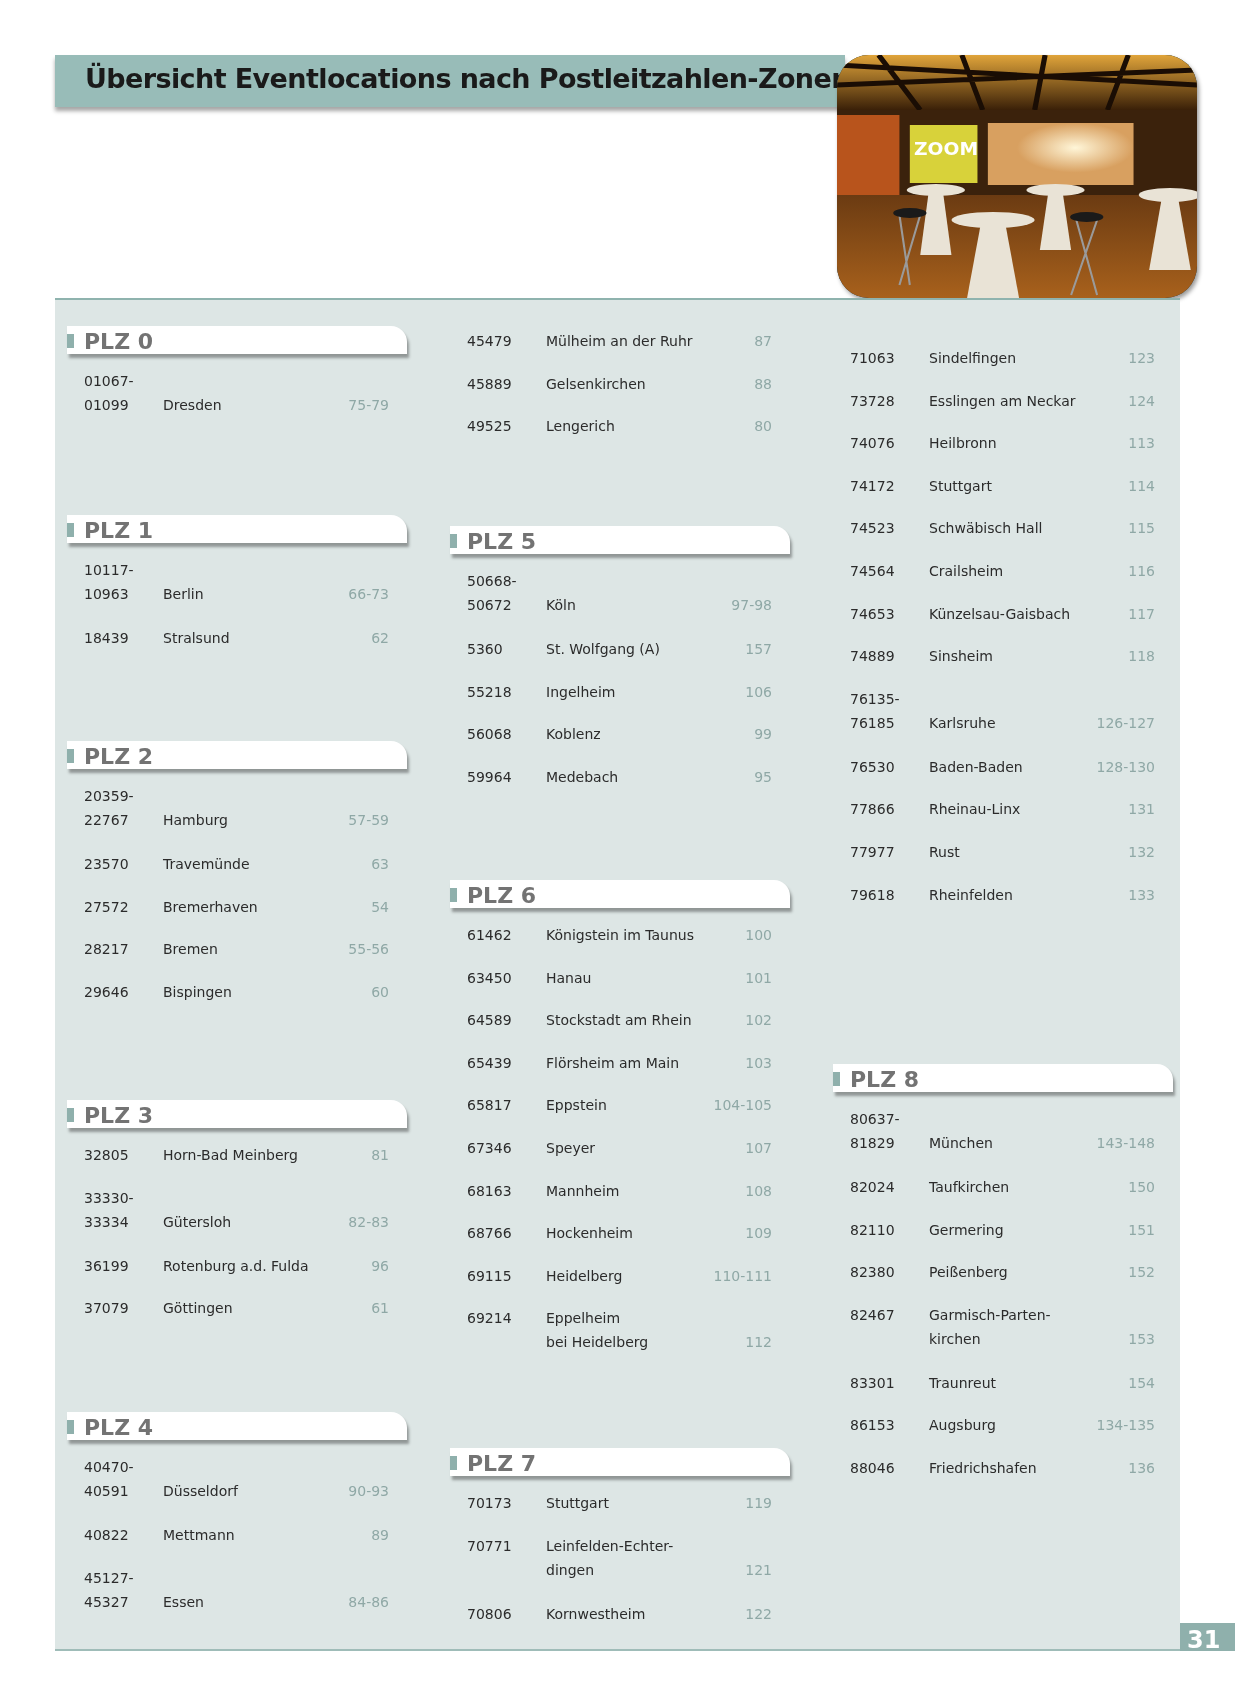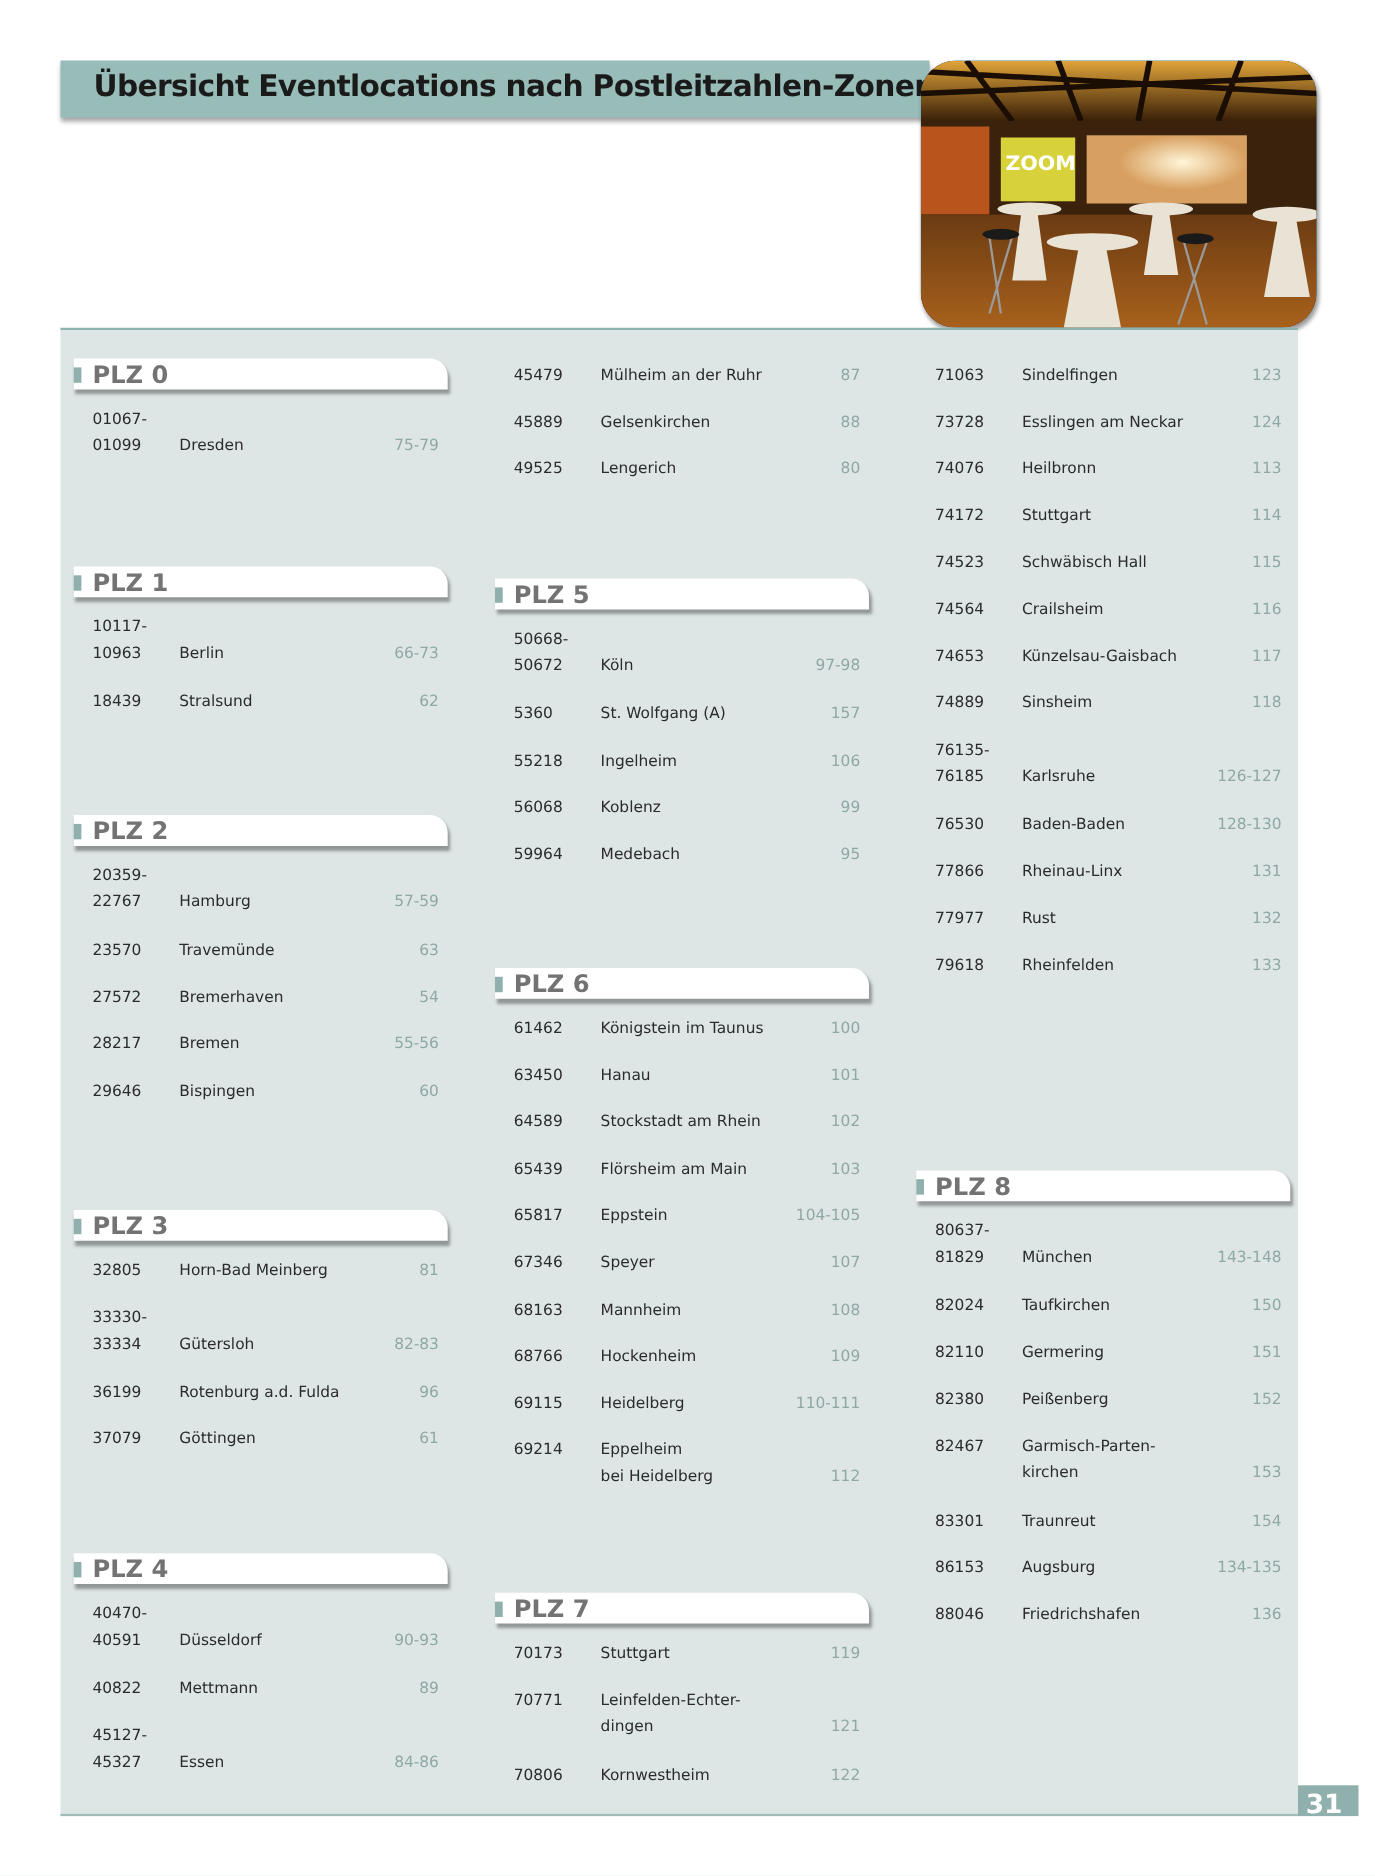--- a/index.html
+++ b/index.html
@@ -51,21 +51,21 @@
   }
   .plz-header .label {
     position: absolute; left: 17px; top: 3px; font-weight: bold; font-size: 22px; color: #737373;
   }
 
   .rows { position: relative; margin-top: 12px; }
   .row { position: relative; height: 42.6px; font-size: 14px; line-height: 24px; }
   .row.tall { height: 68px; }
   .row .zip { position: absolute; left: 17px; top: 3px; color: #2b2b2b; white-space: pre-line; }
   .row .city { position: absolute; left: 96px; top: 3px; color: #2b2b2b; white-space: pre-line; }
-  .row .pages { position: absolute; right: 13px; top: 3px; color: #8fa8a6; text-align: right; }
+  .row .pages { position: absolute; right: 23px; top: 3px; color: #8fa8a6; text-align: right; }
   .row.tall .city { top: 27px; }
   .row.tall .pages { top: 27px; }
   .row.wrapcity .city { top: 3px; }
   .row.wrapcity .pages { top: 27px; }
 </style>
 </head>
 <body>
 
 <div class="title-bar">
   <h1>Übersicht Eventlocations nach Postleitzahlen-Zonen</h1>
@@ -379,21 +379,21 @@
     </div>
     <div class="row">
       <span class="zip">70806</span>
       <span class="city">Kornwestheim</span>
       <span class="pages">122</span>
     </div>
   </div>
 </div>
 
 <div class="section" style="left:833px; top:326px;">
-  <div class="rows" style="margin-top:0;">
+  <div class="rows" style="margin-top:17px;">
     <div class="row">
       <span class="zip">71063</span>
       <span class="city">Sindelfingen</span>
       <span class="pages">123</span>
     </div>
     <div class="row">
       <span class="zip">73728</span>
       <span class="city">Esslingen am Neckar</span>
       <span class="pages">124</span>
     </div>

